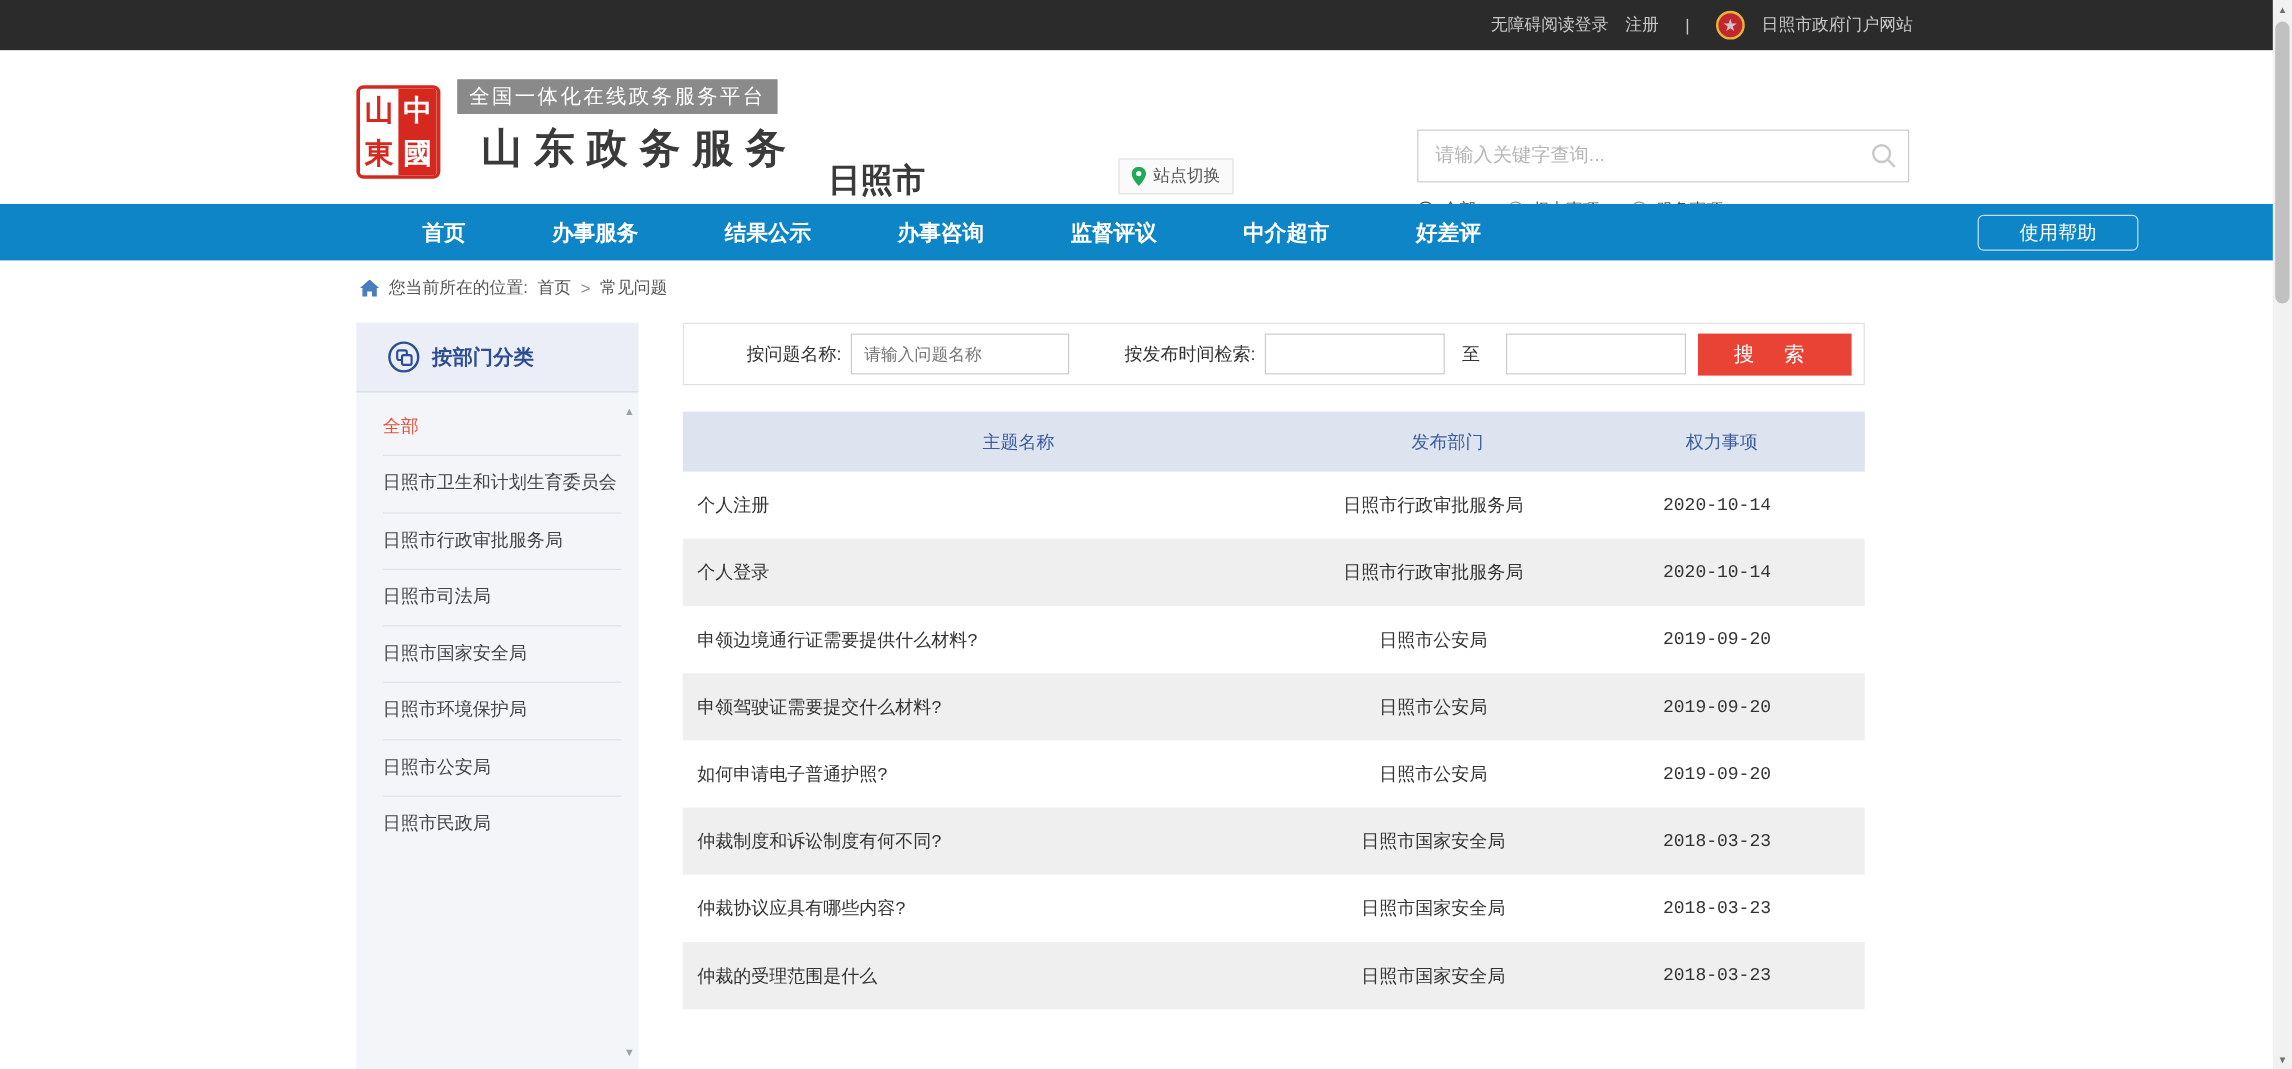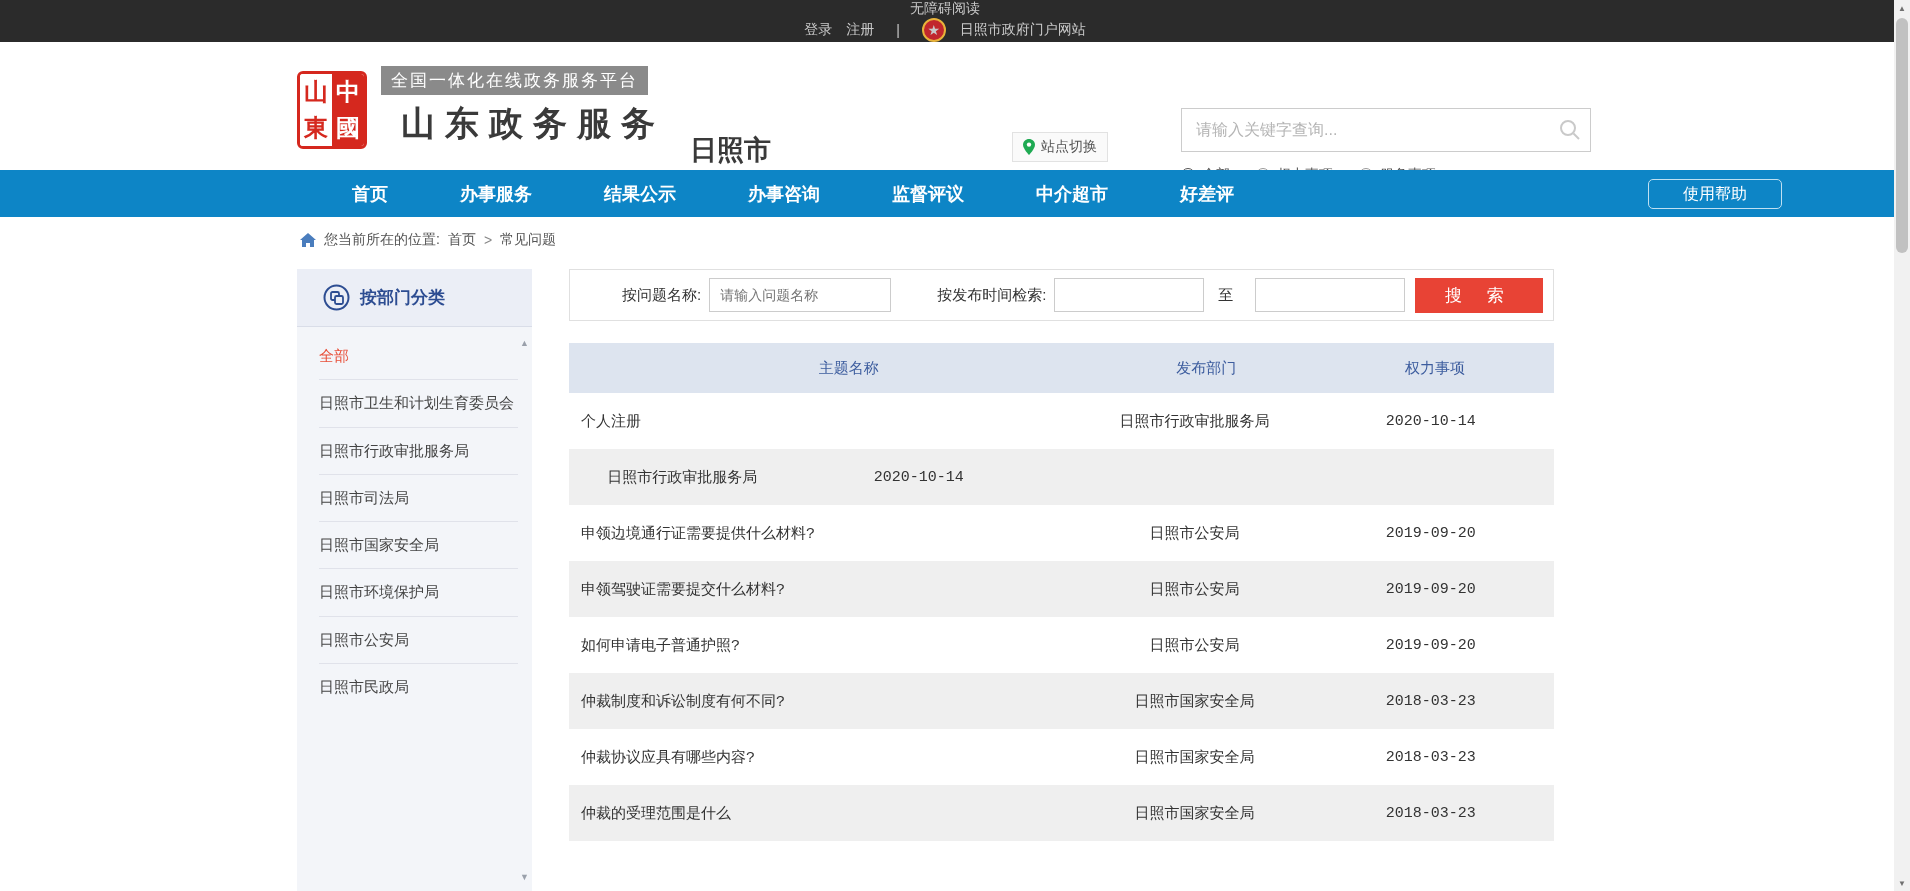--- a/index.html
+++ b/index.html
@@ -1,38 +1,38 @@
 <!DOCTYPE html>
 <html><head>
 <meta charset="utf-8">
 <style>
   * { margin:0; padding:0; box-sizing:border-box; }
   html,body { background:#fff; }
   body { font-family:"Liberation Sans","DejaVu Sans",sans-serif; color:#333; }
   .page { position:relative; width:1910px; height:891px; overflow:hidden; background:#fff; }
 
   
-  .topbar { height:42px; background:#2b2b2b; display:flex; align-items:center; justify-content:flex-end; padding:0 316px 0 296px;flex-direction:column; }
+  .topbar { height:42px; background:#2b2b2b; display:flex; align-items:center; justify-content:flex-end; padding:0 316px 0 296px; }
   .topbar a, .topbar span { color:#c9c9c9; font-size:14px; text-decoration:none; }
   .topbar-right { display:flex; align-items:center; gap:14px; }
   .topbar-sep { color:#888; padding:0 8px; }
   .emblem { width:24px; height:24px; border-radius:50%; background:#c1272d; border:2px solid #e8b33a; display:inline-flex; align-items:center; justify-content:center; color:#f5cf56; font-size:12px; line-height:1; }
 
   
   .header { height:128px; background:#fff; position:relative; }
   .logo-wrap { position:absolute; left:297px; top:24px; display:flex; align-items:flex-end; gap:14px; }
   .seal { width:70px; height:78px; border:3px solid #d5281e; border-radius:6px; display:grid; grid-template-columns:1fr 1fr; grid-template-rows:1fr 1fr; overflow:hidden; background:#fff; }
   .seal span { display:flex; align-items:center; justify-content:center; font-size:24px; font-weight:bold; }
   .seal .on-white { color:#d5281e; background:#fff; }
   .seal .on-red { color:#fff; background:#d5281e; }
   .brand-col { display:flex; flex-direction:column; gap:6px; padding-bottom:2px; }
   .platform-label { display:inline-block; background:#8a8a8a; color:#fff; font-size:17px; padding:3px 10px; letter-spacing:2px; width:fit-content; }
   .brand-name { font-size:34px; font-weight:bold; color:#3a3a3a; letter-spacing:10px;margin-left:20px; }
   .city-name { position:absolute; left:690px; top:90px; font-size:27px; font-weight:bold; color:#3a3a3a; }
-  .site-switch { position:absolute; left:1012px; top:90px; width:96px; height:30px; background:#fafafa; border:1px solid #e2e2e2; display:flex; align-items:center; justify-content:center; gap:6px; font-size:14px; color:#555; cursor:pointer; }
+  .site-switch { position:absolute; left:932px; top:90px; width:96px; height:30px; background:#fafafa; border:1px solid #e2e2e2; display:flex; align-items:center; justify-content:center; gap:6px; font-size:14px; color:#555; cursor:pointer; }
   .search-zone { position:absolute; left:1181px; top:66px; width:410px; }
   .search-box { height:44px; border:1px solid #ccc; display:flex; align-items:center; background:#fff; }
   .search-box input { flex:1; border:none; outline:none; font-size:16px; color:#333; padding:0 14px; font-family:inherit; background:transparent; }
   .search-box input::placeholder { color:#b5b5b5; }
   .search-mag { width:40px; display:flex; align-items:center; justify-content:center; cursor:pointer; }
   .radio-row { display:flex; align-items:center; gap:26px; margin-top:14px; font-size:14px; color:#555; }
   .radio-opt { display:flex; align-items:center; gap:7px; cursor:pointer; }
   .radio-dot { width:14px; height:14px; border-radius:50%; border:1px solid #9a9a9a; background:#fff; position:relative; }
   .radio-opt.selected .radio-dot { border-color:#555; }
   .radio-opt.selected .radio-dot::after { content:""; position:absolute; left:3px; top:3px; width:6px; height:6px; border-radius:50%; background:#444; }
@@ -225,20 +225,21 @@
           <div class="hc col-dept">发布部门</div>
           <div class="hc col-date">权力事项</div>
         </div>
         <div class="t-body">
           <div class="t-row">
             <div class="c-title">个人注册</div>
             <div class="c-dept">日照市行政审批服务局</div>
             <div class="c-date">2020-10-14</div>
           </div>
           <div class="t-row">
+            <div class="c-title">个人登录</div>
             <div class="c-dept">日照市行政审批服务局</div>
             <div class="c-date">2020-10-14</div>
           </div>
           <div class="t-row">
             <div class="c-title">申领边境通行证需要提供什么材料?</div>
             <div class="c-dept">日照市公安局</div>
             <div class="c-date">2019-09-20</div>
           </div>
           <div class="t-row">
             <div class="c-title">申领驾驶证需要提交什么材料?</div>

